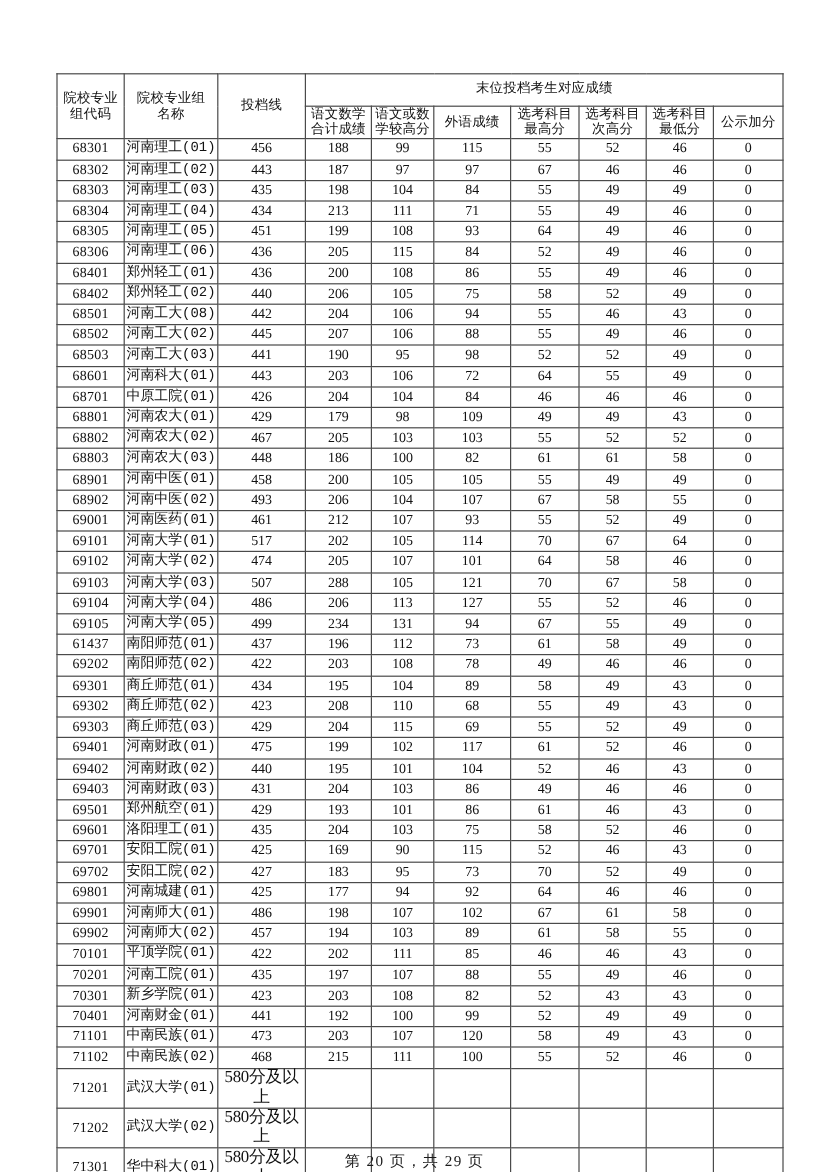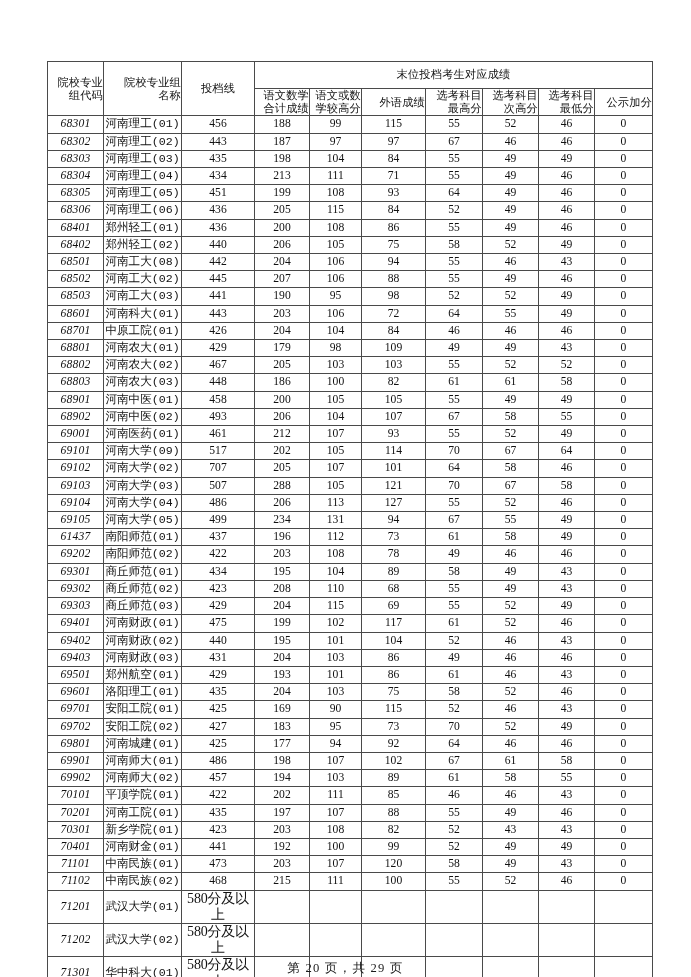--- a/index.html
+++ b/index.html
@@ -54,21 +54,20 @@
   }
   table.score-table tbody td {
     height: 16.2px;
     font-size: 11.6px;
     line-height: 16.2px;
   }
   td.code-cell {
     font-family: "Liberation Serif", "DejaVu Serif", serif;
     font-size: 11.4px;
     letter-spacing: 0.2px;
-    font-style: italic;
   }
   td.name-cell {
     font-size: 11.4px;
     letter-spacing: 0px;
     font-family: Liberation Mono, monospace;
   }
   td.line-cell {
     font-size: 11.4px;
   }
   td.line-cell.text-line {
@@ -80,21 +79,21 @@
   col.c-name   { width: 78px; }
   col.c-line   { width: 73px; }
   col.c-sum    { width: 55px; }
   col.c-high   { width: 52px; }
   col.c-for    { width: 64px; }
   col.c-e1     { width: 57px; }
   col.c-e2     { width: 56px; }
   col.c-e3     { width: 56px; }
   col.c-bonus  { width: 58px; }
 
-  .hdr-line { display: block; text-align: right; }
+  .hdr-line { display: block; }
 
   #footer {
     position: absolute;
     left: 0;
     top: 960px;
     width: 691px;
     text-align: center;
     font-size: 12.6px;
     letter-spacing: 1.2px;
     color: #1a1a1a;
@@ -384,34 +383,34 @@
           <td>212</td>
           <td>107</td>
           <td>93</td>
           <td>55</td>
           <td>52</td>
           <td>49</td>
           <td>0</td>
         </tr>
         <tr>
           <td class="code-cell">69101</td>
-          <td class="name-cell">河南大学(09)</td>
+          <td class="name-cell">河南大学(01)</td>
           <td class="line-cell">517</td>
           <td>202</td>
           <td>105</td>
           <td>114</td>
           <td>70</td>
           <td>67</td>
           <td>64</td>
           <td>0</td>
         </tr>
         <tr>
           <td class="code-cell">69102</td>
           <td class="name-cell">河南大学(02)</td>
-          <td class="line-cell">707</td>
+          <td class="line-cell">474</td>
           <td>205</td>
           <td>107</td>
           <td>101</td>
           <td>64</td>
           <td>58</td>
           <td>46</td>
           <td>0</td>
         </tr>
         <tr>
           <td class="code-cell">69103</td>

